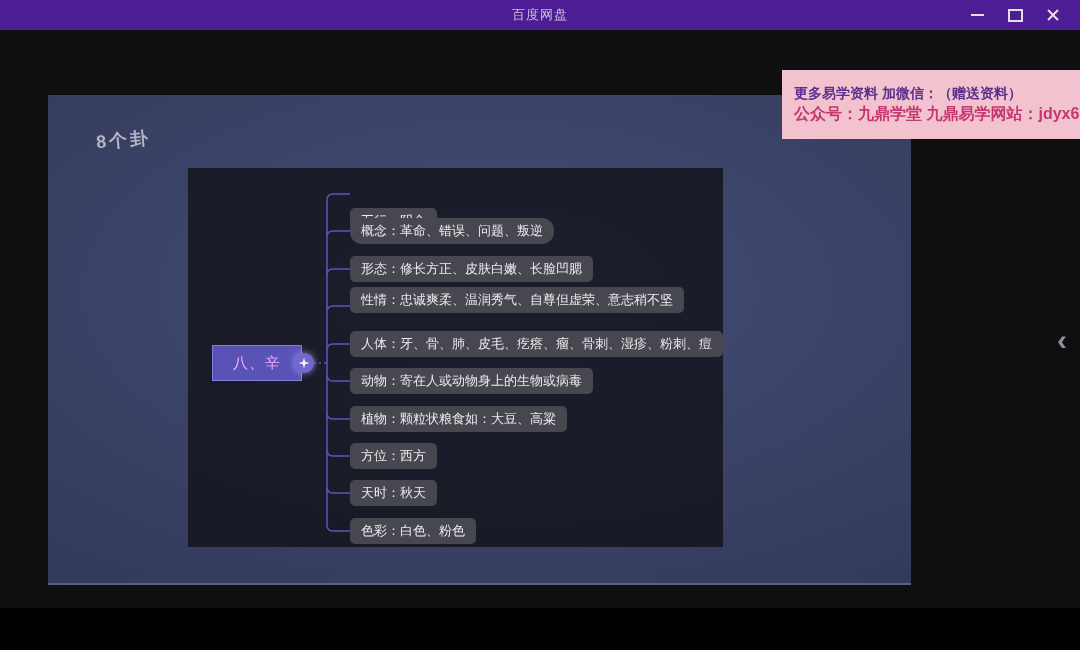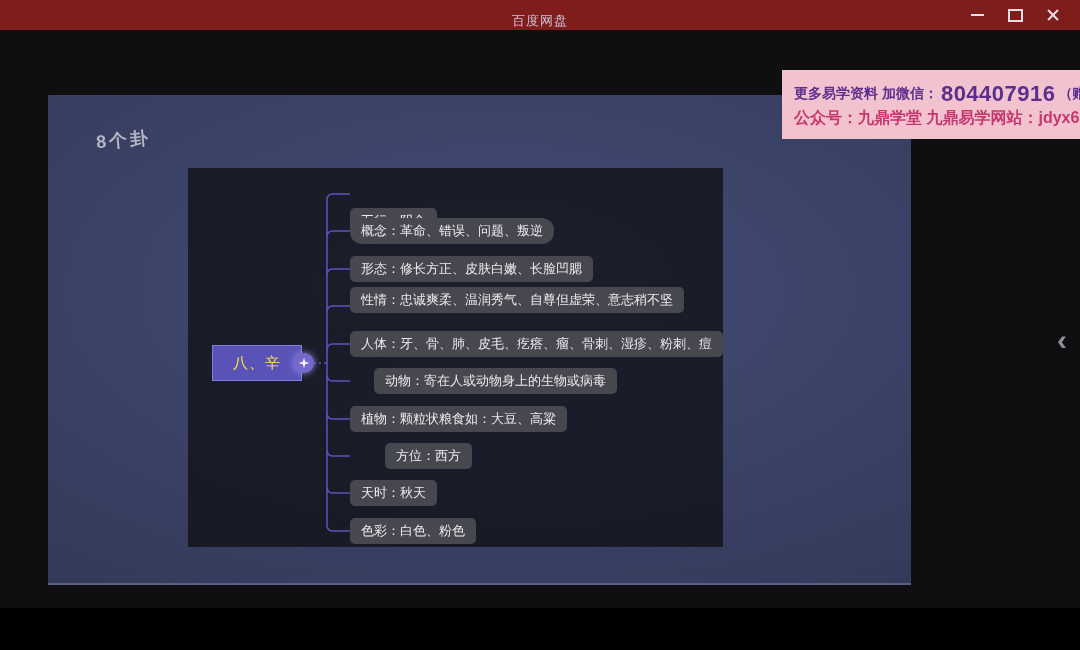--- a/index.html
+++ b/index.html
@@ -4,21 +4,21 @@
 <style>
   html,body{margin:0;padding:0;}
   body{
     width:1080px;height:650px;position:relative;overflow:hidden;
     background:#000;
     font-family:"Liberation Sans","DejaVu Sans",sans-serif;
   }
   
   .titlebar{
     position:absolute;top:0;left:0;width:1080px;height:30px;
-    background:#7f1d1d;display:flex;align-items:flex-end;justify-content:center;
+    background:#4c1d95;display:flex;align-items:center;justify-content:center;
     z-index:30;
   }
   .win-title{color:#c9c2cf;font-size:13px;letter-spacing:1px;}
   .win-controls{position:absolute;right:8px;top:0;height:30px;display:flex;align-items:center;}
   .win-btn{width:38px;height:30px;display:flex;align-items:center;justify-content:center;cursor:pointer;}
   .min-bar{width:13px;height:2px;background:#e9dde6;}
   .max-box{width:11px;height:9px;border:2px solid #e9dde6;}
   .close-x{position:relative;width:14px;height:14px;}
   .close-x::before,.close-x::after{
     content:"";position:absolute;left:0;top:6px;width:14px;height:2px;background:#e9dde6;
@@ -38,21 +38,21 @@
     letter-spacing:3px;transform:rotate(-5deg);opacity:.95;
   }
   .mm-panel{
     position:absolute;left:140px;top:73px;width:535px;height:379px;
     background:rgba(13,13,18,0.74);
   }
   svg.connectors{position:absolute;left:0;top:0;pointer-events:none;}
   .root-node{
     position:absolute;left:164px;top:250px;width:90px;height:36px;box-sizing:border-box;
     background:var(--root-fill,#5953b8);border:1px solid #837dde;border-radius:0;
-    color:#fde047;font-size:15px;display:flex;align-items:center;justify-content:center;
+    color:#f0abfc;font-size:15px;display:flex;align-items:center;justify-content:center;
     letter-spacing:1px;
   }
   .badge{
     position:absolute;left:246px;top:258px;width:20px;height:20px;border-radius:50%;
     background:#7468cd;box-shadow:0 0 7px rgba(170,160,255,.85);
     display:flex;align-items:center;justify-content:center;
   }
   .badge .star{
     width:11px;height:11px;background:#f4f2ff;
     clip-path:polygon(50% 0,61% 39%,100% 50%,61% 61%,50% 100%,39% 61%,0 50%,39% 39%);
@@ -114,32 +114,31 @@
   <div class="root-node">八、辛</div>
   <div class="badge">
     <span class="star"></span>
   </div>
   <div>
       <div class="branch" style="top: 86px; margin-top: 27px;">五行：阴金</div>
       <div class="branch" style="top: 123px; border-radius: 12px;">概念：革命、错误、问题、叛逆</div>
       <div class="branch" style="top: 161px;">形态：修长方正、皮肤白嫩、长脸凹腮</div>
       <div class="branch" style="top: 192px;">性情：忠诚爽柔、温润秀气、自尊但虚荣、意志稍不坚</div>
       <div class="branch" style="top: 236px;">人体：牙、骨、肺、皮毛、疙瘩、瘤、骨刺、湿疹、粉刺、痘</div>
-      <div class="branch" style="top: 273px; margin-left: 24px;">动物：寄在人或动物身上的生物或病毒</div>
+      <div class="branch" style="top: 273px;">动物：寄在人或动物身上的生物或病毒</div>
       <div class="branch" style="top: 311px;">植物：颗粒状粮食如：大豆、高粱</div>
-      <div class="branch" style="top: 348px; margin-left: 35px;">方位：西方</div>
+      <div class="branch" style="top: 348px;">方位：西方</div>
       <div class="branch" style="top: 385px; font-family: Liberation Serif, serif;">天时：秋天</div>
       <div class="branch" style="top: 423px;">色彩：白色、粉色</div>
     </div>
 </div>
 
 <div class="chevron-btn">
   <span class="chevron-glyph">‹</span>
 </div>
 
 <div class="ad">
   <div class="ad-line1">
     <span>更多易学资料 加微信：</span>
-    <span class="num">804407916</span>
     <span>（赠送资料）</span>
   </div>
   <div class="ad-line2">公众号：九鼎学堂 九鼎易学网站：jdyx6.com</div>
 </div>
 
 </body></html>

